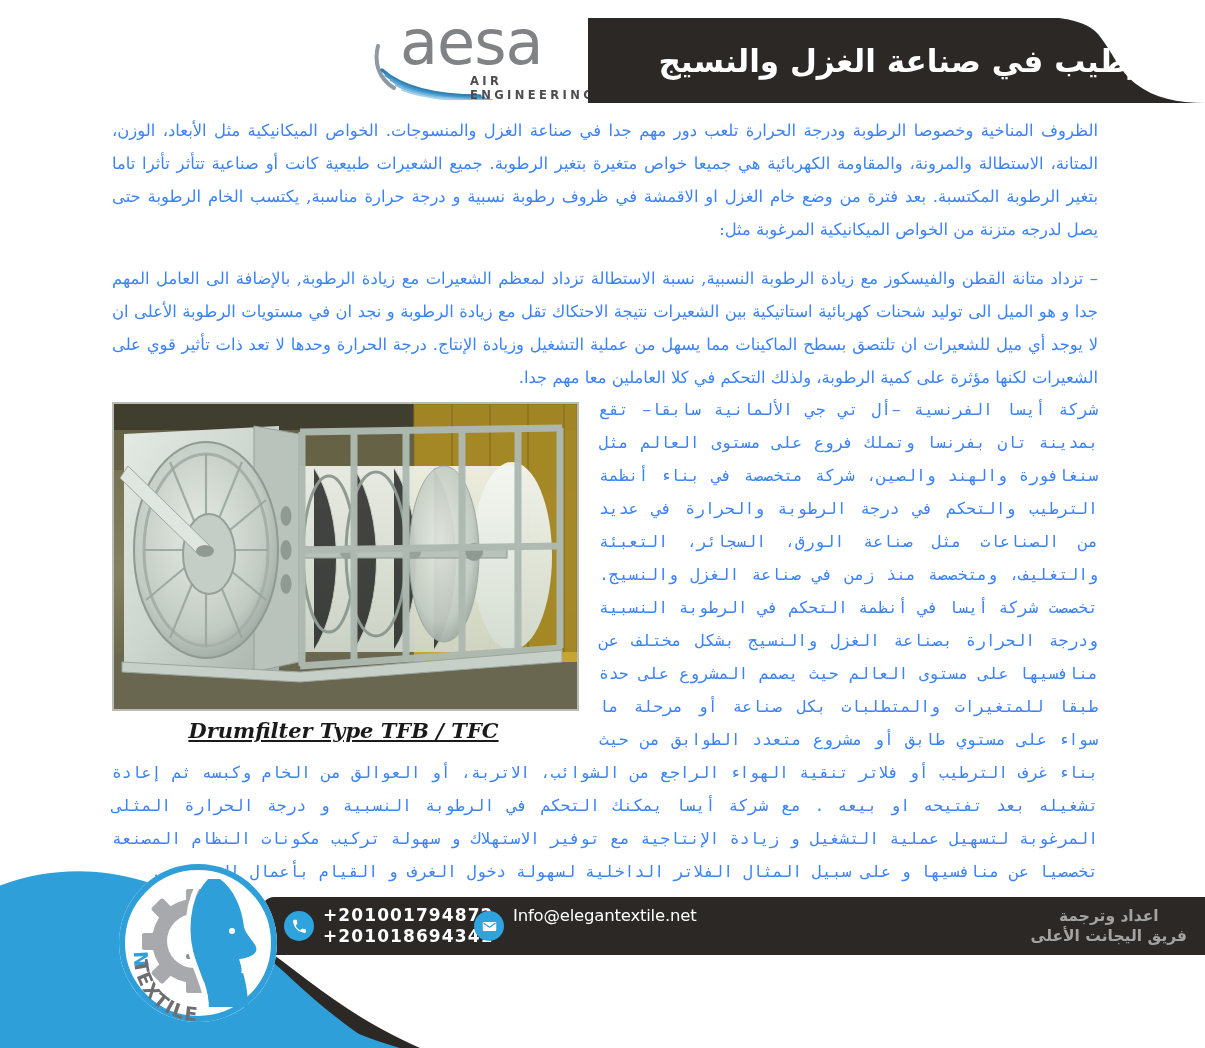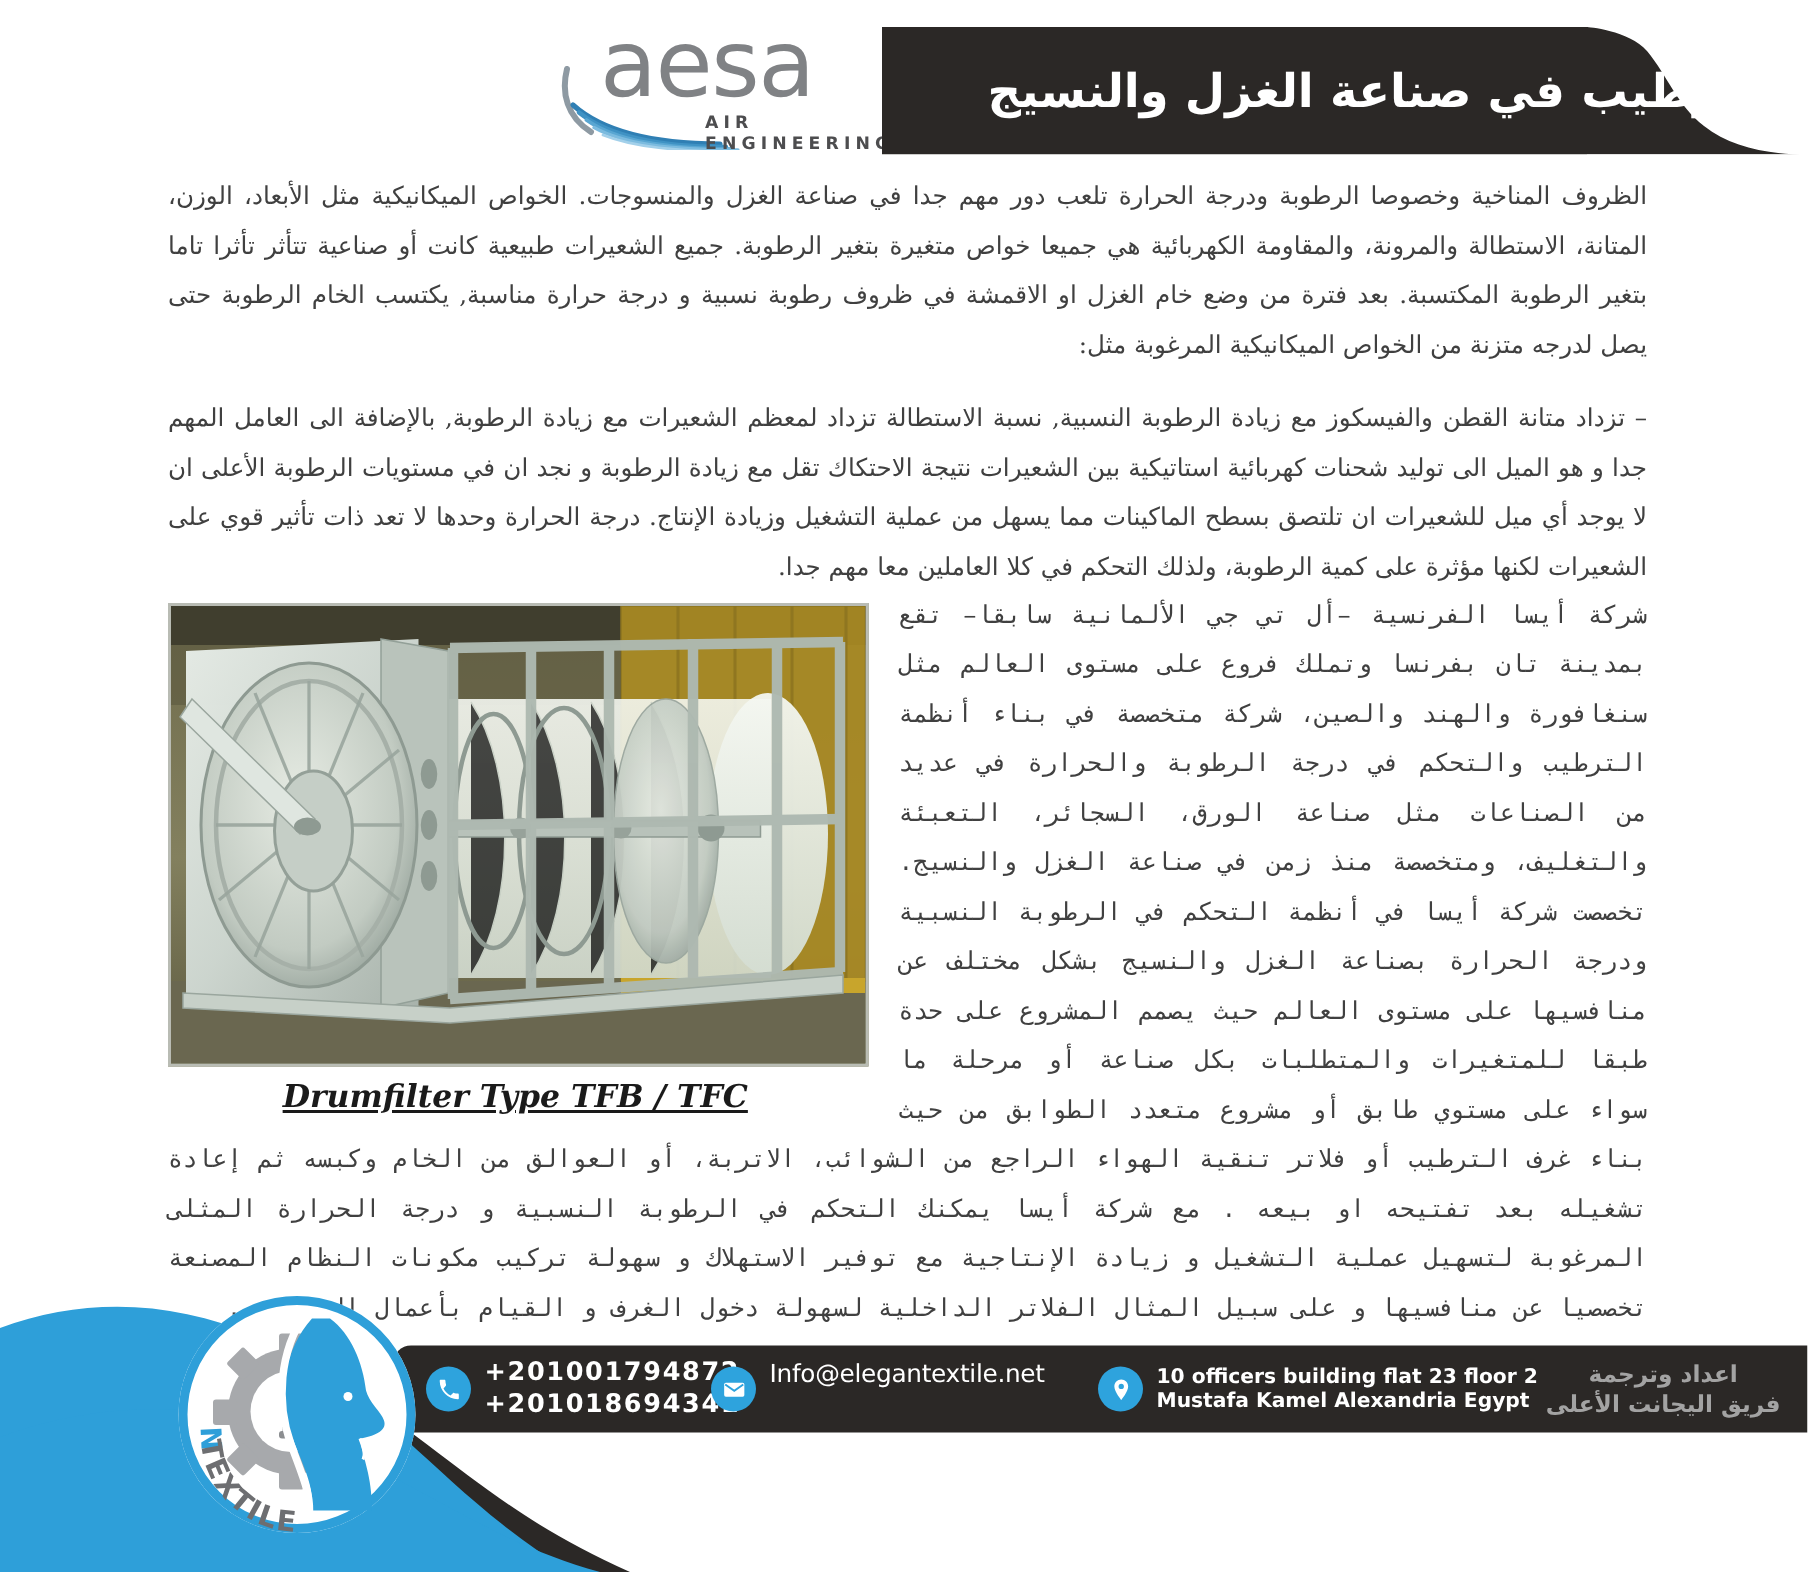--- a/index.html
+++ b/index.html
@@ -91,21 +91,21 @@
     position: absolute;
     left: 112px;
     top: 114px;
     width: 986px;
     direction: rtl;
   }
   .para {
     font-family: "DejaVu Serif", "Liberation Serif", serif;
     font-size: 16.4px;
     line-height: 33px;
-    color: #404040;
+    color: #3b82f6;
     text-align: justify;
     margin: 0;
     direction: rtl;
   }
   #para-1 { text-align: justify; }
   #para-2 { margin-top: 16px; }
   #para-3 { margin-top: 0px; font-family: Liberation Mono, monospace; }
 
   
   #figure {
@@ -380,32 +380,20 @@
         <rect x="2.5" y="5.5" width="19" height="13" rx="1.6" fill="#ffffff"></rect>
         <path d="M3.5 7 L12 13 L20.5 7" fill="none" stroke="#2ea3dd" stroke-width="1.8"></path>
       </svg>
     </span>
     <span class="contact-lines">
       <span class="mail-txt">Info@elegantextile.net</span>
       <span class="mail-txt">www.elegantextile.net</span>
     </span>
   </div>
 
-  <div class="contact-group" id="contact-addr">
-    <span class="ic">
-      <svg viewBox="0 0 24 24" width="17" height="17" fill="#ffffff" aria-hidden="true">
-        <path d="M12 2.4c-3.6 0-6.5 2.9-6.5 6.5 0 4.9 6.5 12.7 6.5 12.7s6.5-7.8 6.5-12.7c0-3.6-2.9-6.5-6.5-6.5z"></path>
-        <circle cx="12" cy="8.9" r="2.5" fill="#2ea3dd"></circle>
-      </svg>
-    </span>
-    <span class="contact-lines">
-      <span class="addr-txt">10 officers building flat 23 floor 2</span>
-      <span class="addr-txt">Mustafa Kamel Alexandria Egypt</span>
-    </span>
-  </div>
 
   <div id="credit-block">
     <span>اعداد وترجمة</span>
     <span>فريق اليجانت الأعلى</span>
   </div>
 
 </div>
 
 <div id="badge-logo">
   <svg viewBox="0 0 164 164" width="164" height="164" aria-hidden="true">

